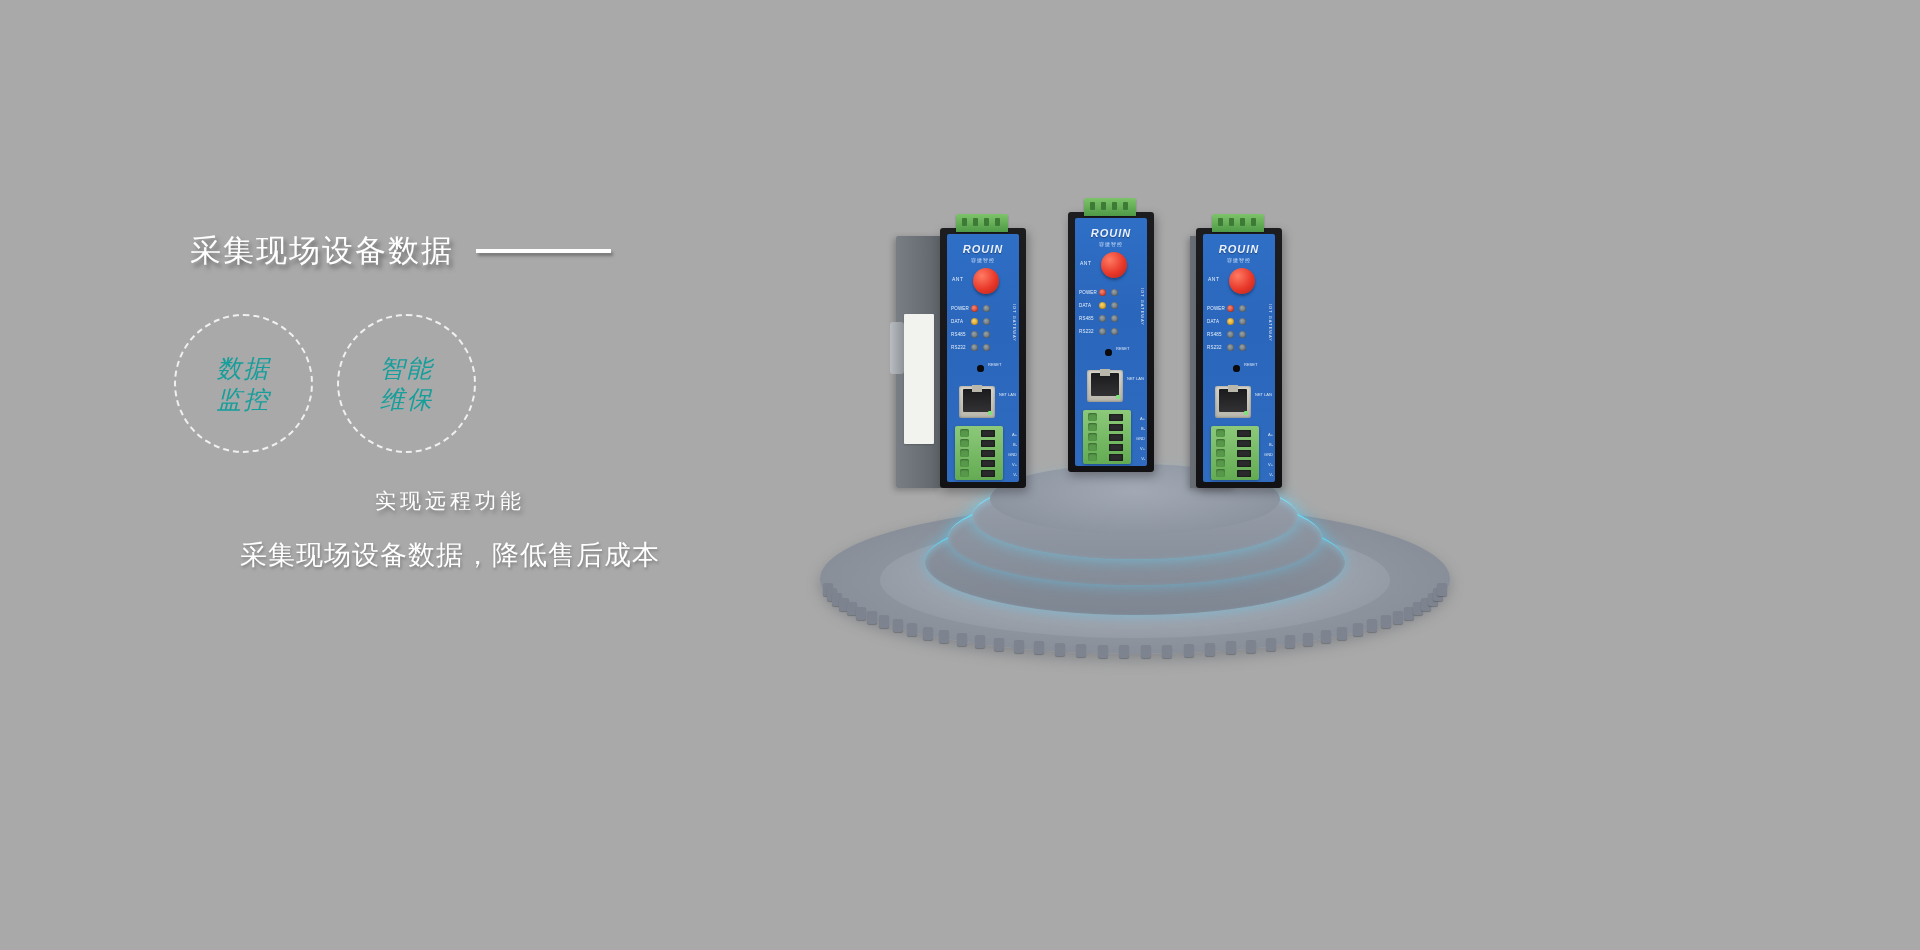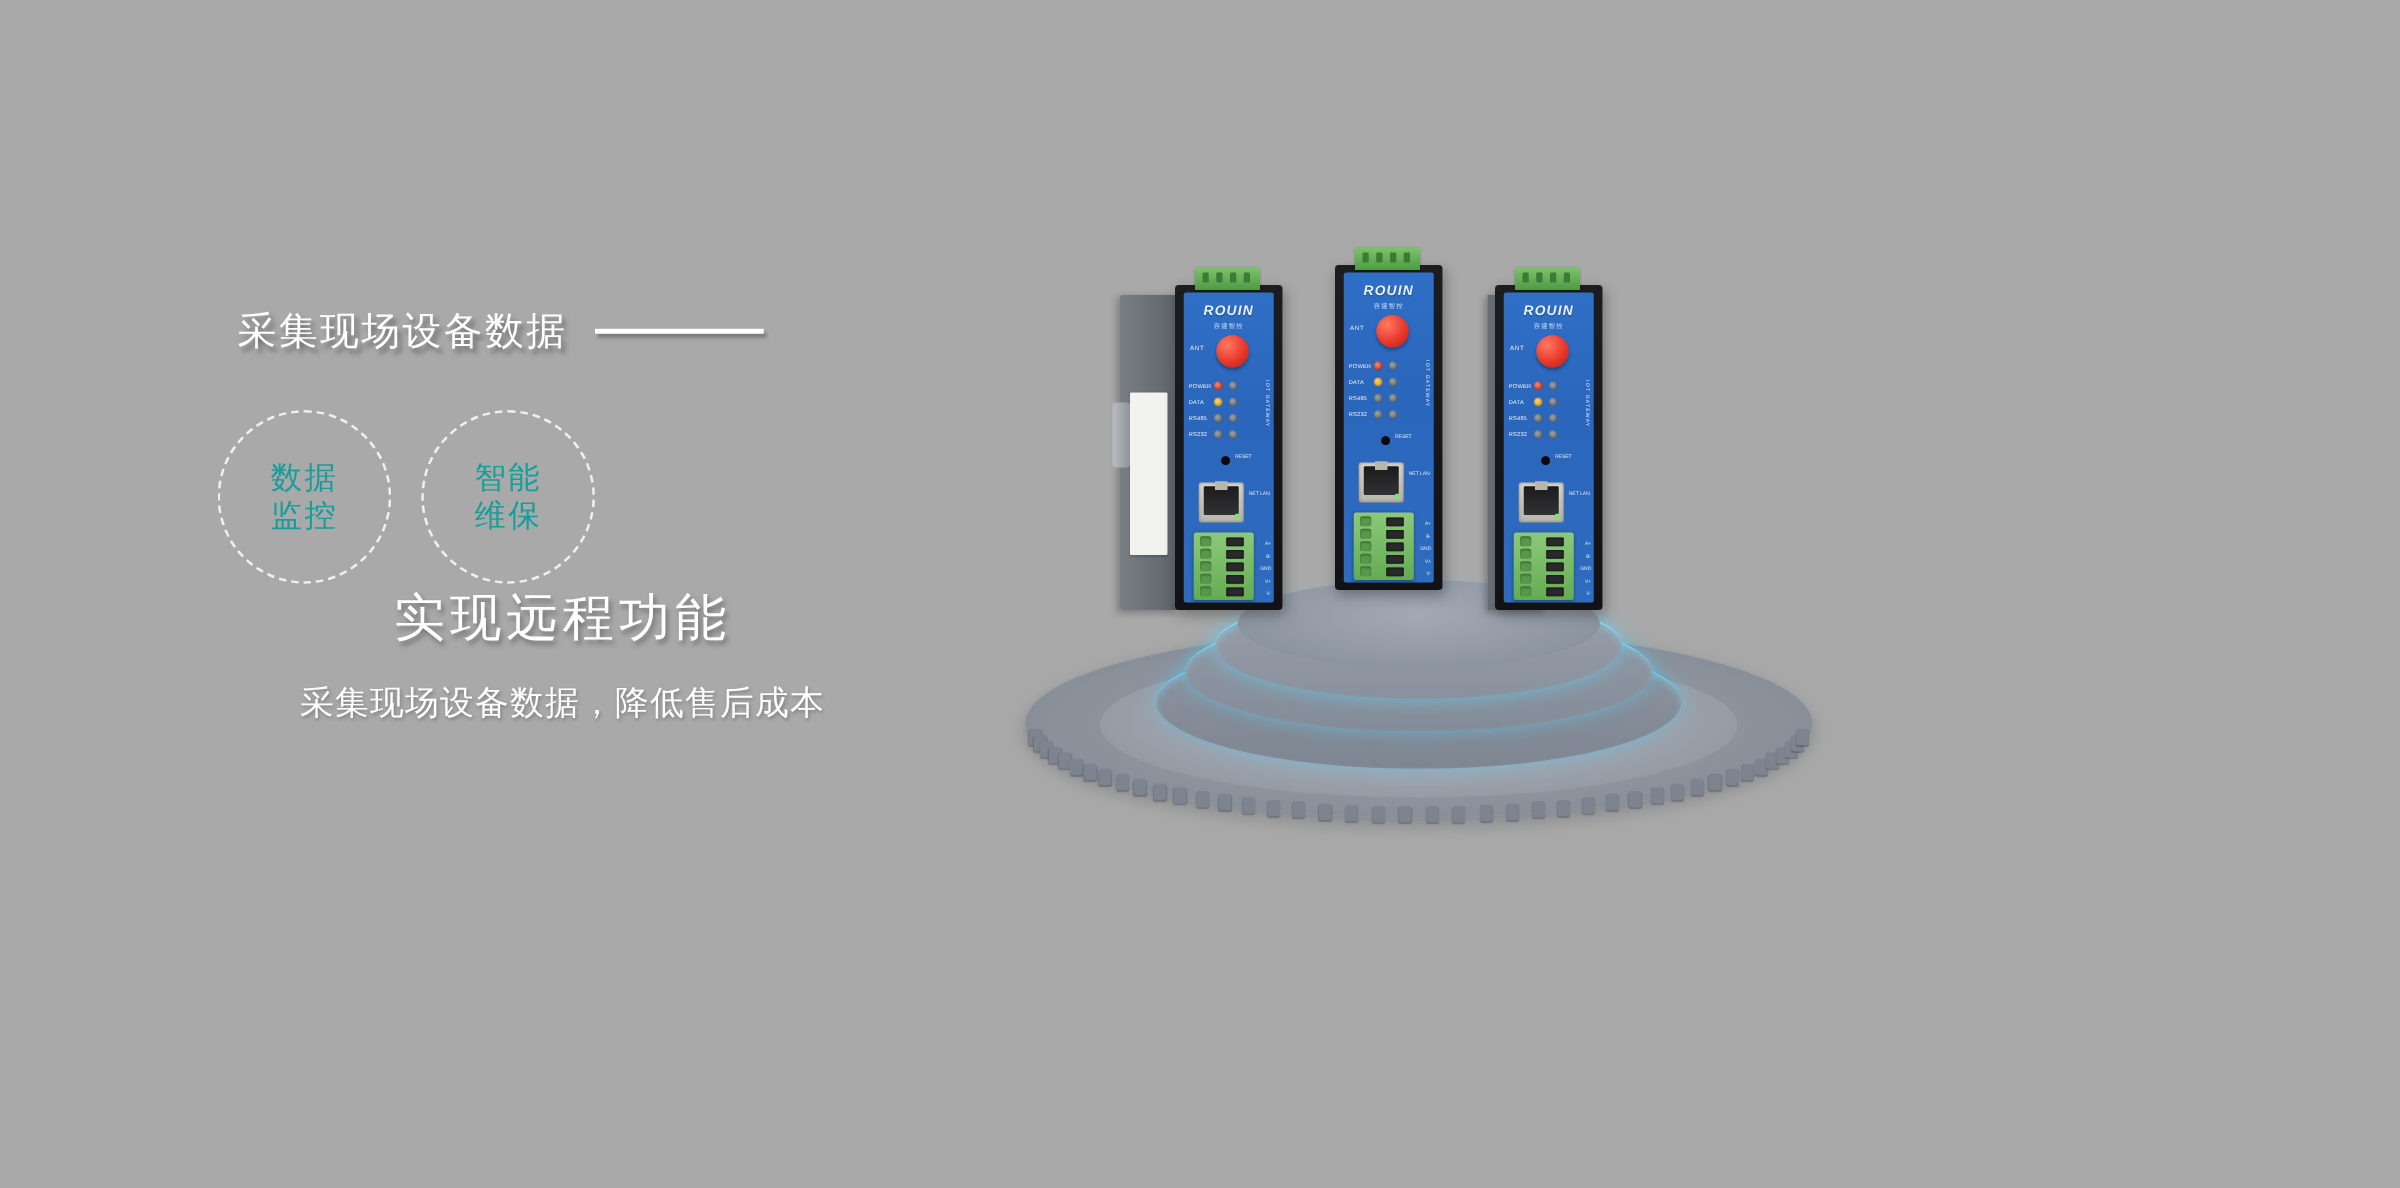--- a/index.html
+++ b/index.html
@@ -7,52 +7,52 @@
     width:1920px;height:950px;overflow:hidden;
     background:#a9a9a9;
     font-family:"Liberation Sans","DejaVu Sans",sans-serif;
     position:relative;
   }
   .stage{position:absolute;inset:0;}
 
   
   .copy{position:absolute;left:190px;top:230px;width:660px;}
 
-  .headline-row{display:flex;align-items:center;gap:22px;margin-top:14px;}
+  .headline-row{display:flex;align-items:center;gap:22px;}
   .headline-sub{
     font-size:31px;color:#ffffff;letter-spacing:2px;
     text-shadow:3px 4px 4px rgba(60,60,60,.55);
     white-space:nowrap;font-weight:400;
   }
   .rule{
     height:4px;width:135px;background:#ffffff;
     box-shadow:2px 3px 3px rgba(60,60,60,.45);
     flex:0 0 auto;
   }
   .headline-main{
     font-size:44px;font-weight:700;font-style:italic;color:#ffffff;
     letter-spacing:1px;margin-top:4px;white-space:nowrap;
     text-shadow:4px 5px 5px rgba(60,60,60,.55);
   }
 
   
-  .circles{display:flex;gap:24px;margin-top:42px;margin-left:-16px;}
+  .circles{display:flex;gap:24px;margin-top:42px;margin-left:-16px;font-style:italic;}
   .circle{
     width:139px;height:139px;border-radius:50%;
     border:2px dashed #f0f0f0;
     display:flex;flex-direction:column;align-items:center;justify-content:center;
     color:#169e9b;font-size:25px;line-height:1.22;letter-spacing:2px;
     box-sizing:border-box;
   }
   .circle span{display:block;}
 
   
   .mid-line{
-    text-align:center;width:520px;
-    font-size:41px;color:#ffffff;letter-spacing:4px;
+    margin-top:34px;text-align:center;width:520px;
+    font-size:21px;color:#ffffff;letter-spacing:4px;
     text-shadow:2px 3px 4px rgba(60,60,60,.5);
   }
   .foot-line{
     margin-top:22px;text-align:center;width:520px;
     font-size:27px;color:#ffffff;letter-spacing:1px;
     text-shadow:1px 2px 3px rgba(70,70,70,.45);
   }
 
   
   .scene{position:absolute;left:800px;top:200px;width:700px;height:470px;}

